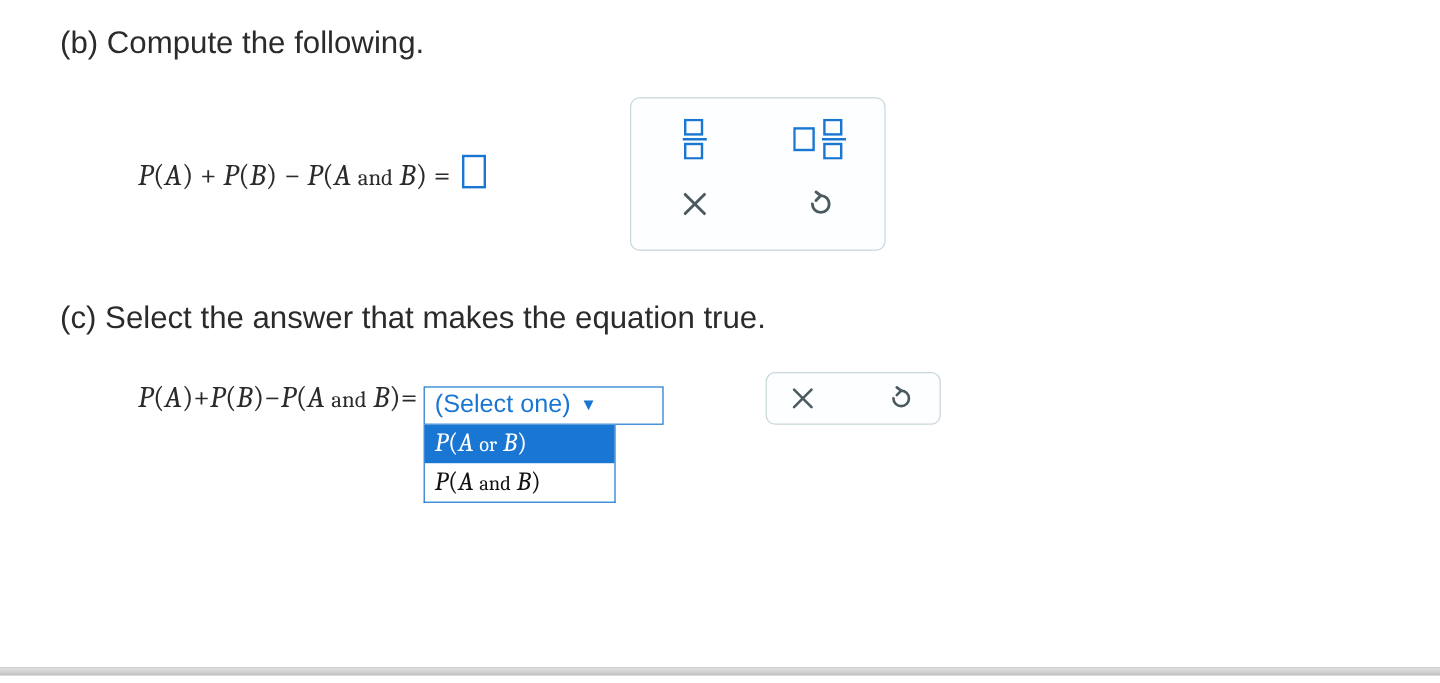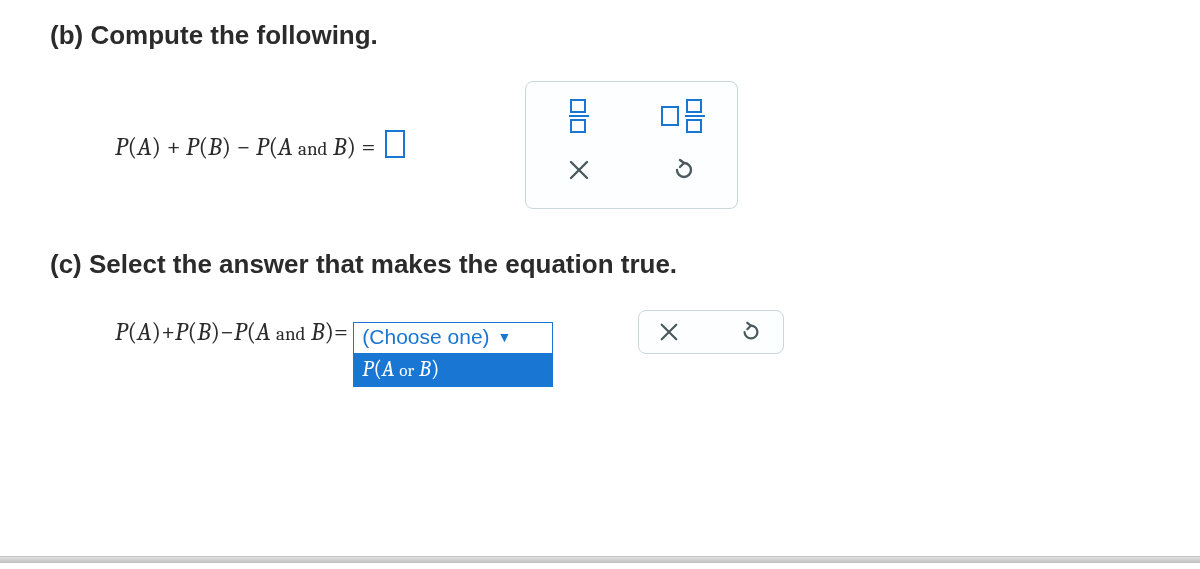--- a/index.html
+++ b/index.html
@@ -12,21 +12,20 @@
     color: #2b2b2b;
     font-size: 26px;
     overflow: hidden;
   }
   .page {
     padding: 20px 50px 0 50px;
     box-sizing: border-box;
   }
   .prompt {
     margin-bottom: 30px;
-    font-weight: bold;
   }
   .section-row {
     display: flex;
     align-items: center;
     margin-bottom: 40px;
   }
   
   .math {
     font-family: "Cambria", "STIX Two Math", "Times New Roman", serif;
     font-size: 25px;
@@ -103,21 +102,21 @@
     cursor: default;
   }
   .dd-caret {
     color: #1976d2;
     font-size: 14px;
   }
   .dd-list {
     position: absolute;
     left: 0;
     top: 100%;
-    width: 200px;
+    width: 160px;
     box-sizing: border-box;
     border: 1px solid #1976d2;
     border-top: none;
     background: #fff;
   }
   .dd-item {
     font-family: "Cambria","STIX Two Math","Times New Roman", serif;
     font-size: 22px;
     padding: 2px 8px 4px 8px;
     color: #111;
@@ -191,26 +190,29 @@
   <div class="prompt">
     <span>(c)</span>
     <span>Select the answer that makes the equation true.</span>
   </div>
 
   <div class="section-row" style="align-items:flex-end;">
     <div class="math eq-indent" aria-label="P(A) + P(B) − P(A and B) =">
       <span class="it">P</span>(<span class="it">A</span>)+<span class="it">P</span>(<span class="it">B</span>)−<span class="it">P</span>(<span class="it">A</span> <span class="sm">and</span> <span class="it">B</span>)=
       <span class="dd-wrap">
         <span class="dd-head">
-          <span>(Choose one)</span>
+          <span>(Select one)</span>
           <span class="dd-caret">▼</span>
         </span>
         <div class="dd-list">
           <div class="dd-item sel" aria-label="P(A or B)">
             <span class="it">P</span>(<span class="it">A</span> <span class="sm">or</span> <span class="it">B</span>)
+          </div>
+          <div class="dd-item" aria-label="P(A and B)">
+            <span class="it">P</span>(<span class="it">A</span> <span class="sm">and</span> <span class="it">B</span>)
           </div>
         </div>
       </span>
     </div>
 
     <div class="toolbox-sm">
       <span class="tool-btn" style="width:auto;height:auto" title="clear">
         <svg width="20" height="20" viewBox="0 0 22 22">
           <line x1="3" y1="3" x2="19" y2="19" stroke="#4a5a5f" stroke-width="2.4" stroke-linecap="round"></line>
           <line x1="19" y1="3" x2="3" y2="19" stroke="#4a5a5f" stroke-width="2.4" stroke-linecap="round"></line>

